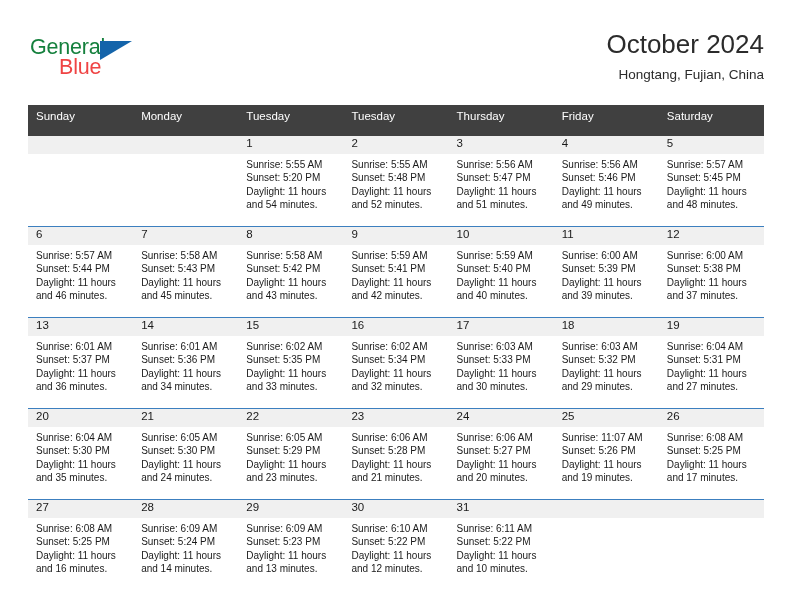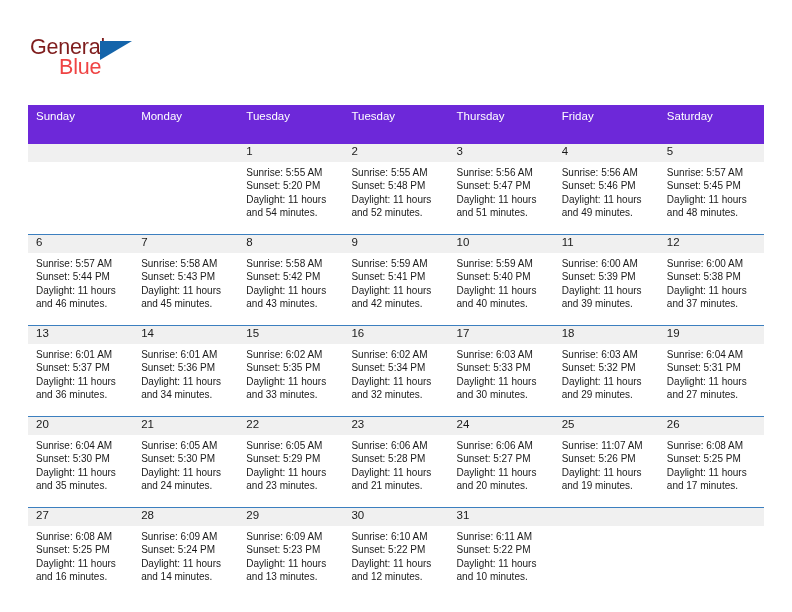--- a/index.html
+++ b/index.html
@@ -37,21 +37,21 @@
     top: 6px;
     width: 120px;
     height: 52px;
   }
   .logo-general {
     position: absolute;
     left: 0;
     top: 0;
     font-size: 21.5px;
     letter-spacing: -0.2px;
-    color: #7f1d1d;
+    color: #15803d;
     font-family: "Liberation Sans", sans-serif;
     line-height: 26px;
   }
   .logo-blue {
     position: absolute;
     left: 29px;
     top: 20px;
     font-size: 21.5px;
     letter-spacing: -0.2px;
     color: #ef4444;
@@ -94,26 +94,26 @@
     left: 28px;
     top: 105px;
     width: 736px;
     border-collapse: collapse;
     table-layout: fixed;
   }
 
   .calendar col { width: 105.14px; }
 
   .dow-row th {
-    background: #6d28d9;
+    background: #404040;
     color: #FFFFFF;
     font-size: 11.5px;
     font-weight: normal;
     text-align: left;
-    padding: 5px 0 22px 8px;
+    padding: 5px 0 14px 8px;
     height: 11px;
     border: none;
   }
 
   .week-row td {
     vertical-align: top;
     padding: 0;
     border-top: 1px solid #3C7FBF;
     height: 78px;
     background: #FFFFFF;
@@ -151,20 +151,24 @@
 <div class="page">
 
   <div class="header">
 
     <div class="logo">
       <span class="logo-general">General</span>
       <span class="logo-triangle"></span>
       <span class="logo-blue">Blue</span>
     </div>
 
+    <div class="title-block">
+      <div class="cal-title">October 2024</div>
+      <div class="cal-subtitle">Hongtang, Fujian, China</div>
+    </div>
 
   </div>
 
   <table class="calendar">
     <colgroup>
       <col>
         <col>
         <col>
         <col>
         <col>

